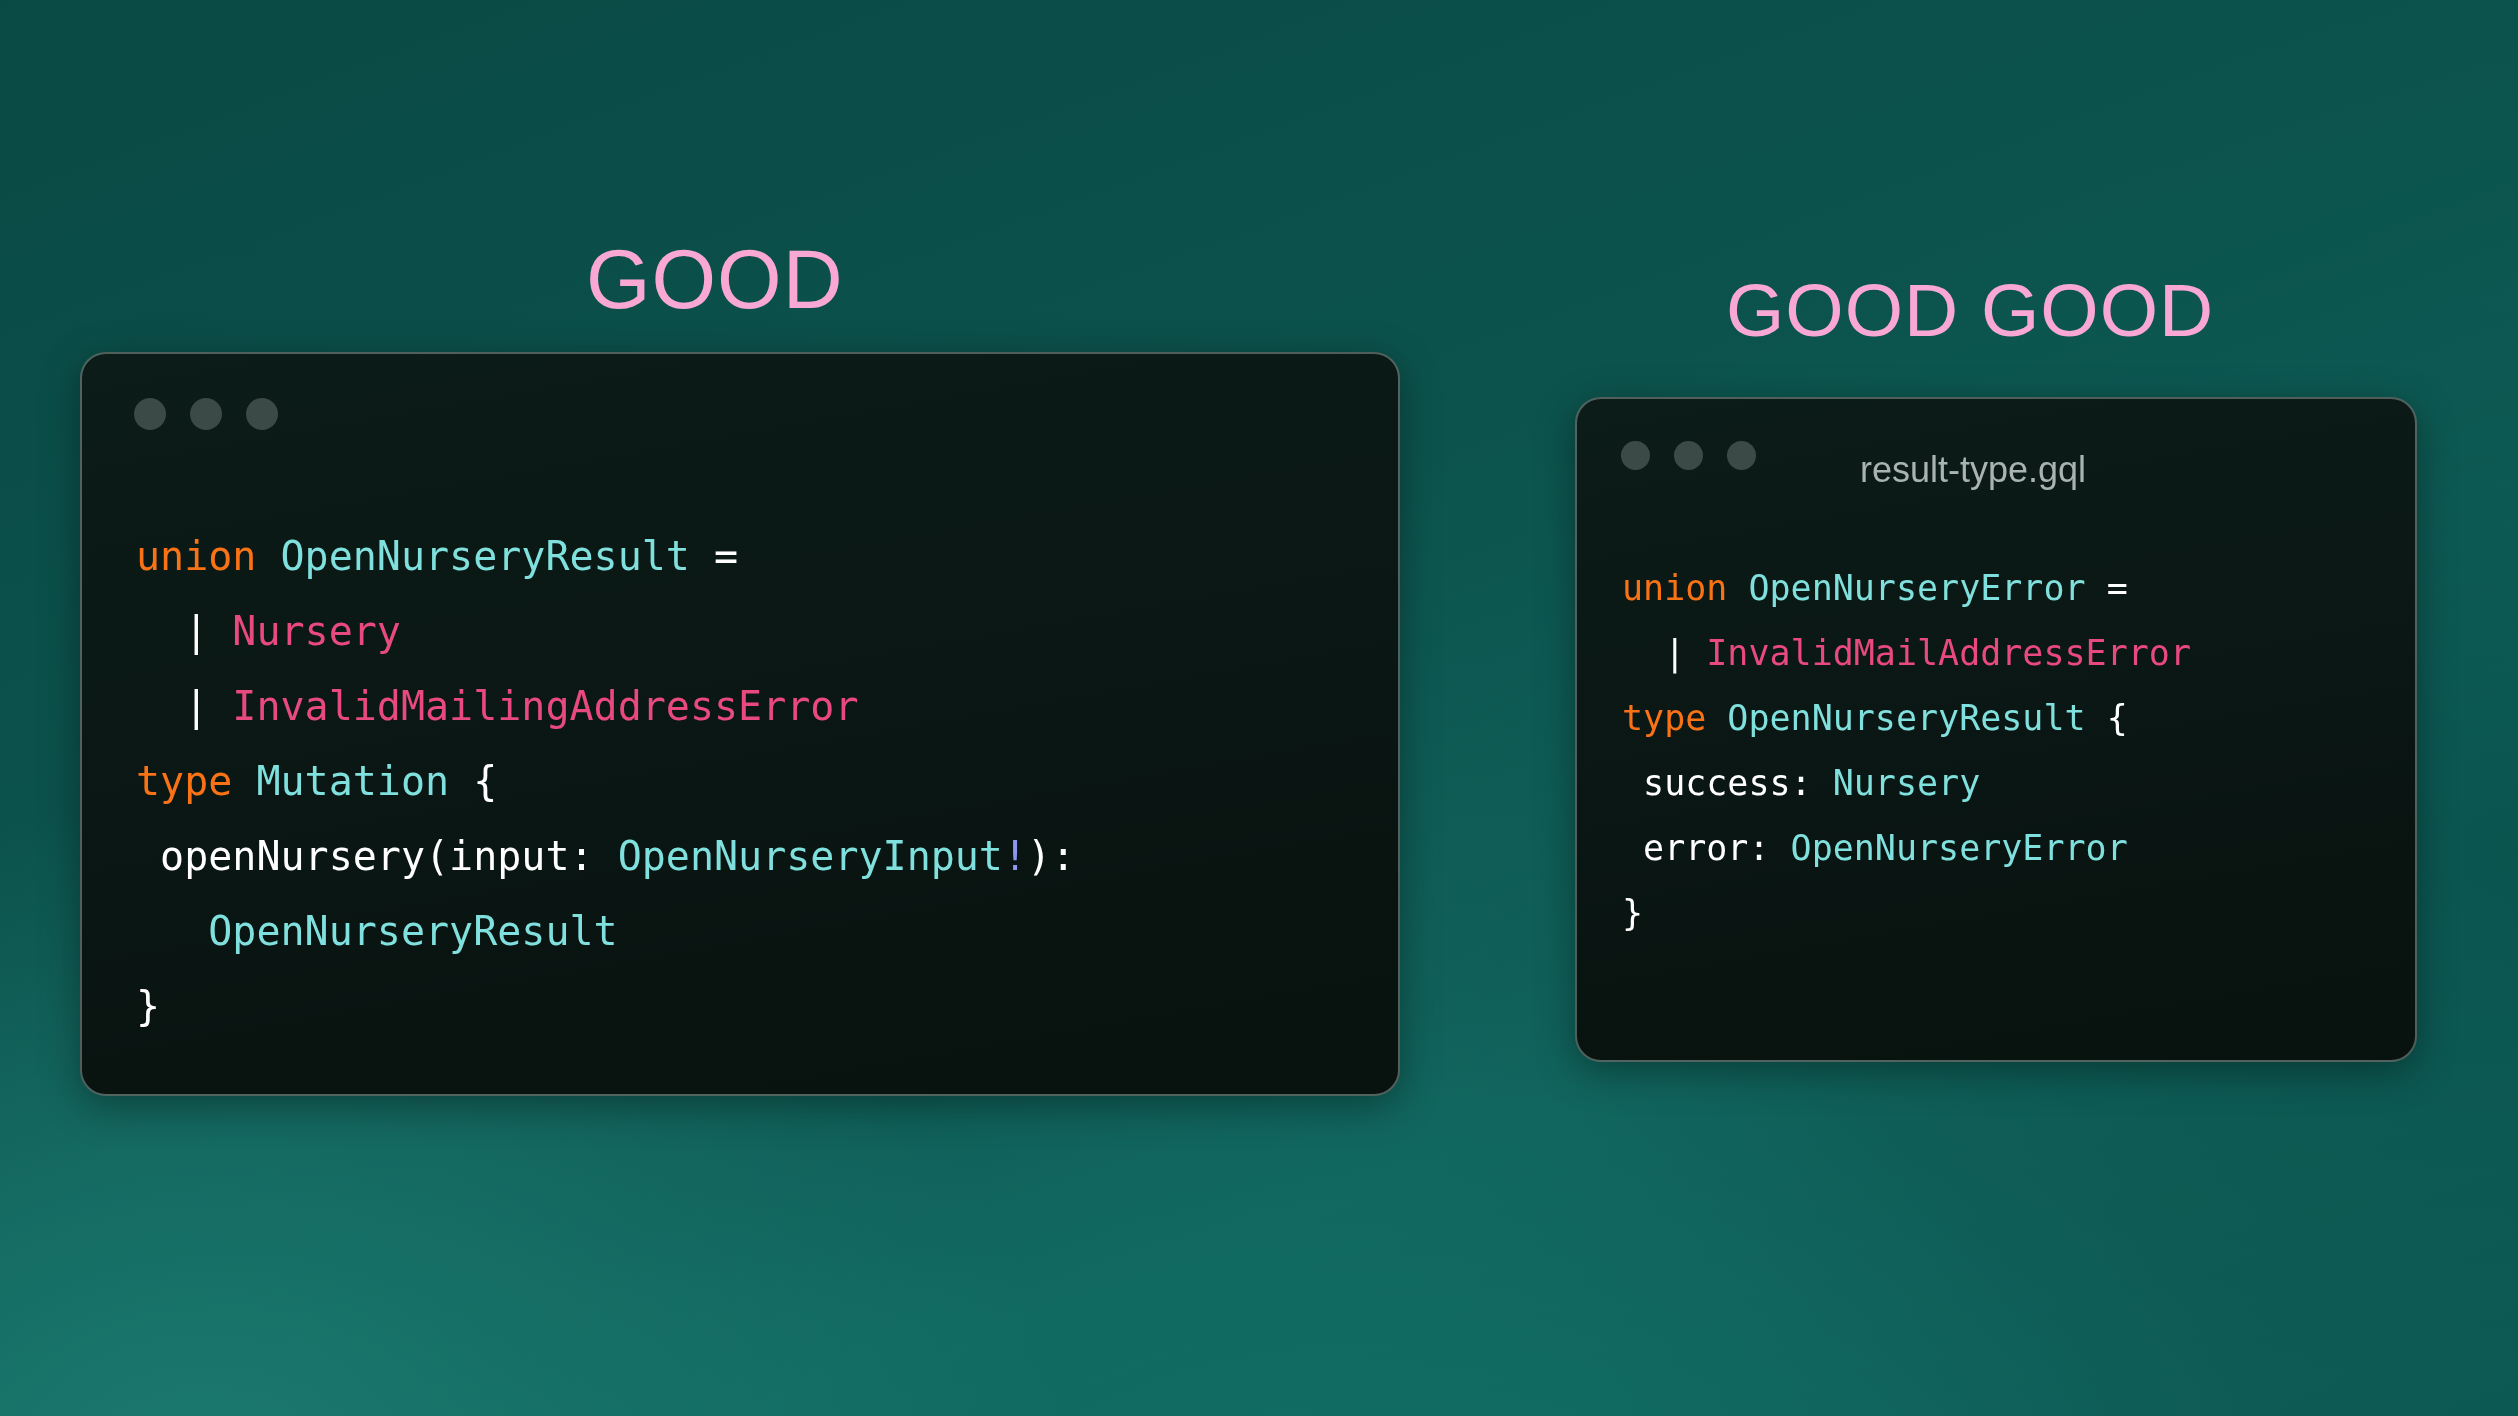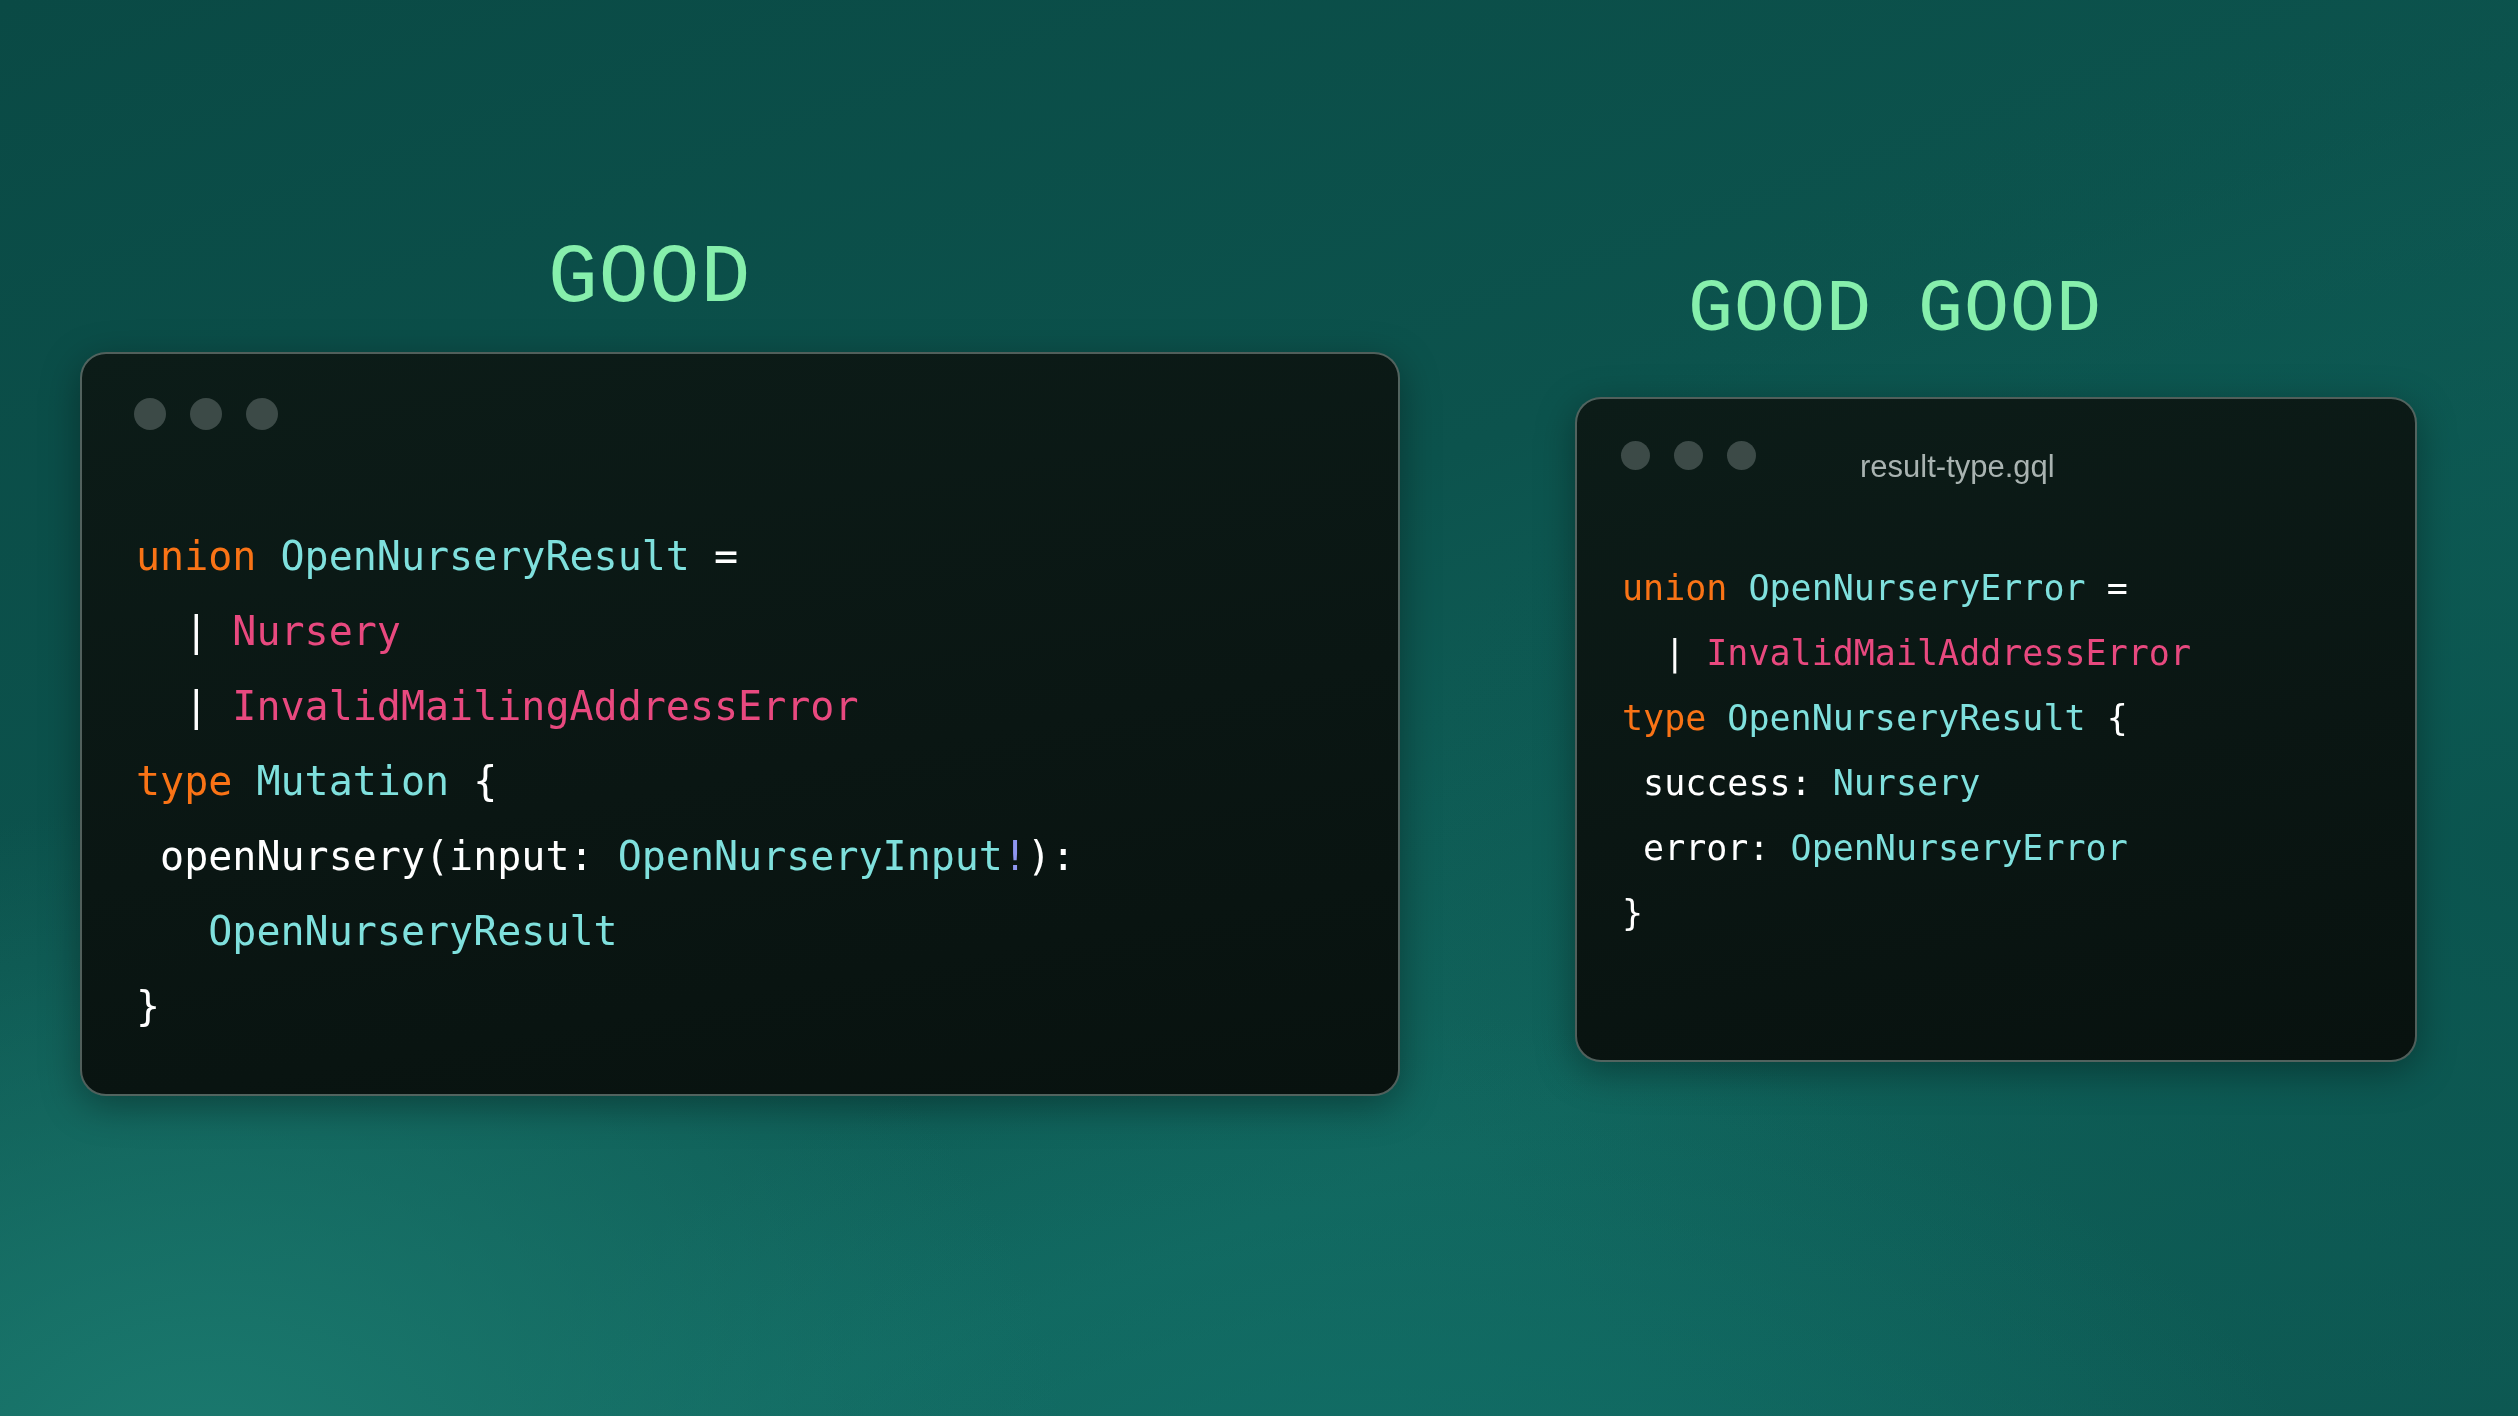--- a/index.html
+++ b/index.html
@@ -25,26 +25,27 @@
   }
 
   .stage {
     position: absolute;
     inset: 0;
   }
 
   
   .heading {
     position: absolute;
-    color: #86efac;
-    font-family: Liberation Mono, monospace;
+    color: #f9a8d4;
+    font-family: Liberation Sans, sans-serif;
     font-weight: 300;
     letter-spacing: 1px;
     white-space: nowrap;
     line-height: 1;
+    margin-left: 38px;
   }
   #heading-good {
     left: 548px;
     top: 238px;
     font-size: 83px;
   }
   #heading-also-good {
     left: 1688px;
     top: 273px;
     font-size: 75px;
@@ -158,17 +159,17 @@
   <div class="window" id="window-also-good">
     <div class="titlebar">
       <div class="dots" style="left:44px; top:42px;">
         <span class="dot"></span>
         <span class="dot"></span>
         <span class="dot"></span>
       </div>
     </div>
   </div>
 
-  <div class="filename" style="left:1860px; top:449px; font-size:31px;">result-type.gql</div>
+  <div class="filename" style="left:1860px; top:449px; font-size:36px;">result-type.gql</div>
 
   <div class="code" id="code-also-good"><div><span class="tok-kw">union </span><span class="tok-type">OpenNurseryError</span><span class="tok-plain"> =</span></div><div><span class="tok-pipe">  | </span><span class="tok-err">InvalidMailAddressError</span></div><div><span class="tok-kw">type </span><span class="tok-type">OpenNurseryResult</span><span class="tok-plain"> {</span></div><div><span class="tok-plain"> success: </span><span class="tok-type">Nursery</span></div><div><span class="tok-plain"> error: </span><span class="tok-type">OpenNurseryError</span></div><div><span class="tok-plain">}</span></div></div>
 
 </div>
 
 </body></html>

